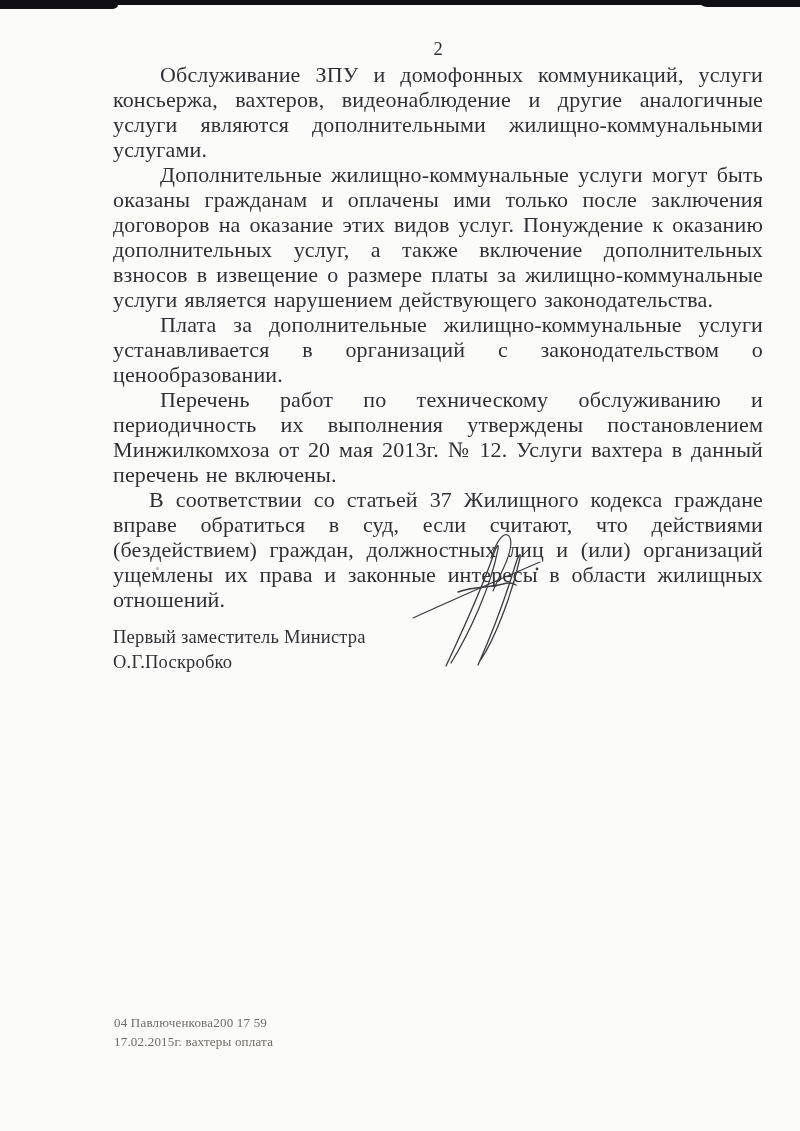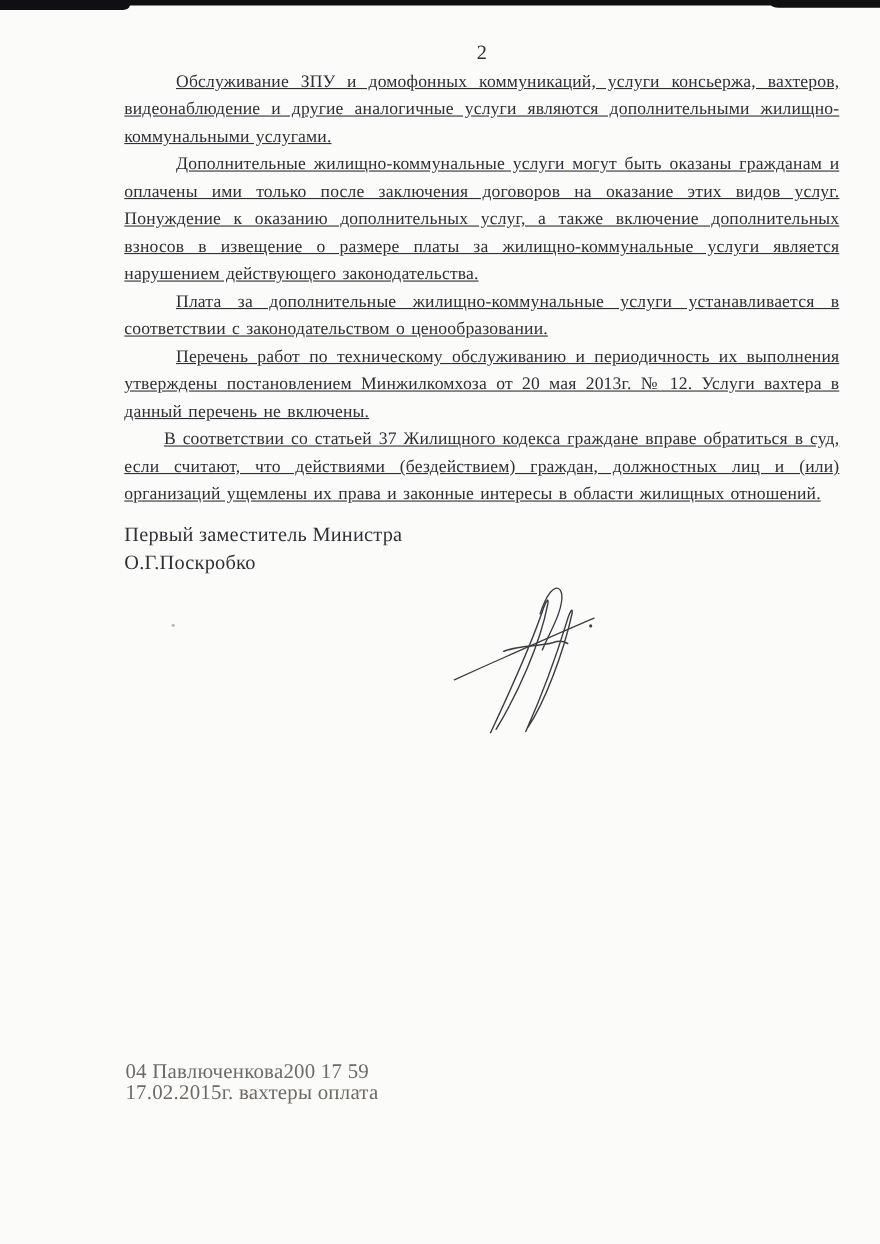--- a/index.html
+++ b/index.html
@@ -46,27 +46,26 @@
     width:650px;
   }
   .page-number{
     margin-top:37px;
     text-align:center;
     font-size:18.5px;
     line-height:25px;
   }
   .para{
     margin:0;
-    font-size:16px;
+    font-size:22px;
     line-height:25px;
     text-align:justify;
     text-indent:47px;
     letter-spacing:0.15px;
     word-spacing:1.5px;
-    text-decoration:underline;
   }
   .para.indent-sm{ text-indent:36px; }
   .signoff{
     margin-top:13px;
     display:flex;
     justify-content:space-between;
     padding-right:54px;
     font-size:18.5px;
     line-height:25px;
     letter-spacing:0.2px;
@@ -79,22 +78,22 @@
   }
   .signature path{
     fill:none;
     stroke:var(--signature-ink);
     stroke-linecap:round;
     stroke-linejoin:round;
   }
   .signature .dot{ fill:var(--signature-ink); }
   .footer{
     position:absolute;
-    left:114px; top:966px;
-    font-size:19px;
+    left:114px; top:1014px;
+    font-size:13px;
     line-height:18.5px;
     color:var(--footer-ink);
     letter-spacing:0.2px;
   }
   .artifact-dot{
     position:absolute;
     left:156px; top:567px;
     width:3px; height:3px;
     border-radius:50%;
     background:#b9b9b6;
@@ -107,21 +106,21 @@
 
   <div class="scan-edge-top"></div>
   <div class="scan-edge-top-left"></div>
   <div class="scan-edge-top-bump"></div>
 
   <div class="content">
     <div class="page-number">2</div>
 
     <p class="para">Обслуживание ЗПУ и домофонных коммуникаций, услуги консьержа, вахтеров, видеонаблюдение и другие аналогичные услуги являются дополнительными жилищно-коммунальными услугами.</p>
     <p class="para">Дополнительные жилищно-коммунальные услуги могут быть оказаны гражданам и оплачены ими только после заключения договоров на оказание этих видов услуг. Понуждение  к оказанию дополнительных услуг, а также  включение дополнительных взносов в извещение о размере платы за жилищно-коммунальные услуги является нарушением действующего законодательства.</p>
-    <p class="para">Плата за дополнительные жилищно-коммунальные услуги устанавливается в соответствии с законодательством о ценообразовании.</p>
+    <p class="para">Плата за дополнительные жилищно-коммунальные услуги устанавливается в организаций с законодательством о ценообразовании.</p>
     <p class="para">Перечень работ по техническому обслуживанию и периодичность их выполнения утверждены постановлением Минжилкомхоза от 20 мая 2013г. № 12. Услуги вахтера в данный перечень не включены.</p>
     <p class="para indent-sm">В соответствии со статьей 37 Жилищного кодекса граждане вправе обратиться в суд, если считают, что действиями (бездействием) граждан, должностных лиц и (или) организаций ущемлены их права и законные интересы в области жилищных отношений.</p>
 
     <div class="signoff">
       <span>Первый заместитель Министра</span>
       <span>О.Г.Поскробко</span>
     </div>
   </div>
 
   <svg class="signature" viewBox="0 0 185 155" aria-hidden="true">

